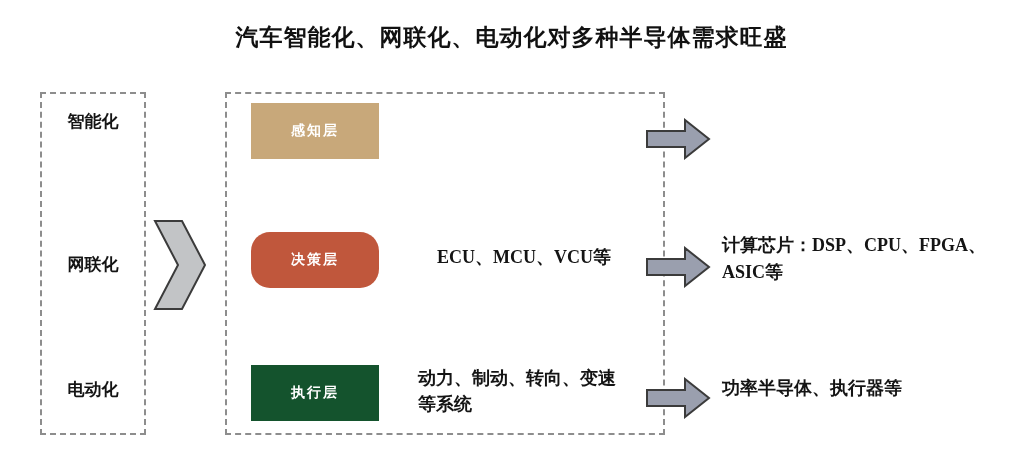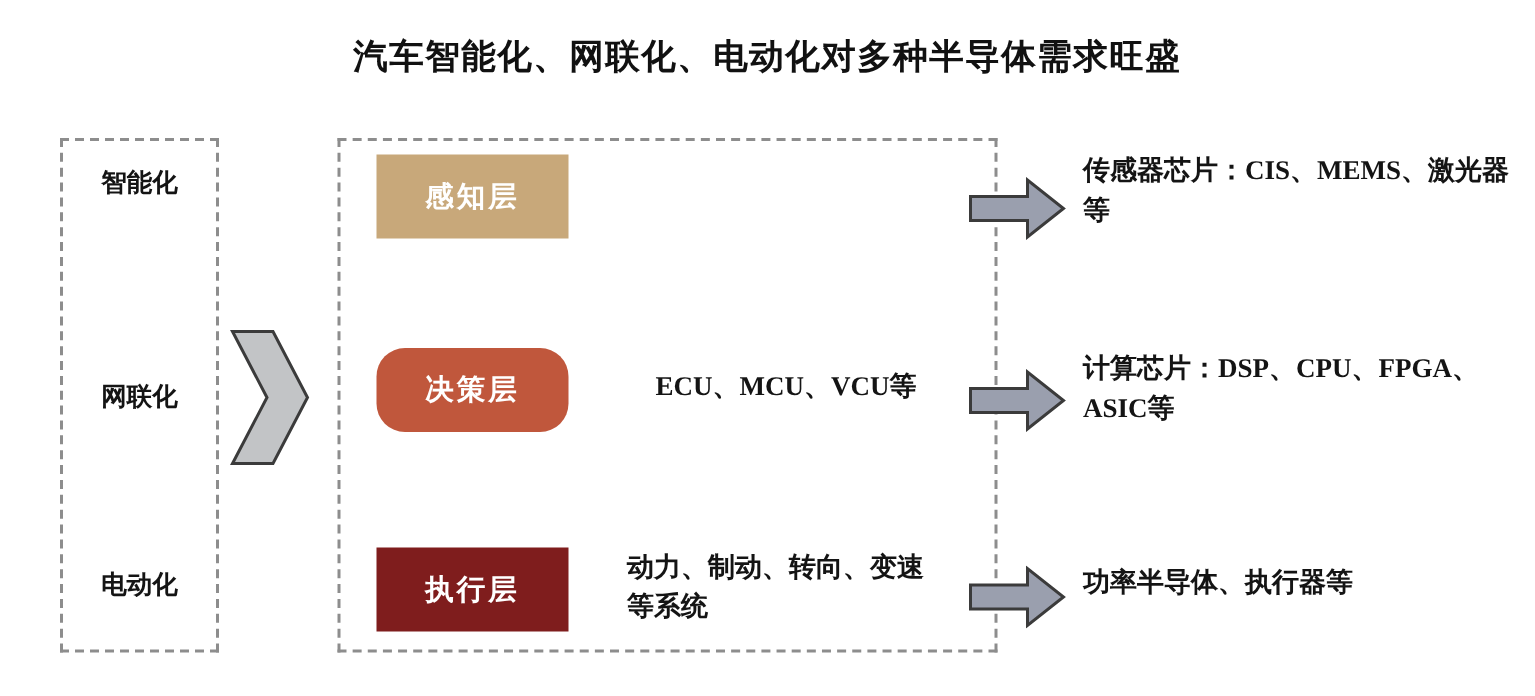--- a/index.html
+++ b/index.html
@@ -83,21 +83,21 @@
   
   .layer-box {
     position: absolute;
     left: 251px;
     width: 128px;
     height: 56px;
     display: flex;
     align-items: center;
     justify-content: center;
     font-family: "Liberation Serif", "DejaVu Serif", serif;
-    font-size: 19px;
+    font-size: 14px;
     font-weight: bold;
     color: #ffffff;
     letter-spacing: 2px;
     box-sizing: border-box;
   }
   #layer-box-0 { top: 103px; }
   #layer-box-1 { top: 232px; border-radius: 19px; }
   #layer-box-2 { top: 365px; }
 
   
@@ -165,34 +165,33 @@
   </div>
 
   <div class="layer-box" id="layer-box-0" style="background: rgb(200, 168, 122);">
     <span>感知层</span>
   </div>
   <div class="block-arrow" id="block-arrow-0">
     <svg width="66" height="42" viewBox="0 0 66 42" xmlns="http://www.w3.org/2000/svg">
       <polygon points="2,13 40,13 40,2 64,21 40,40 40,29 2,29" fill="#9a9fae" stroke="#3b3b3b" stroke-width="2" stroke-linejoin="miter"></polygon>
     </svg>
   </div>
-  <div class="right-text" id="right-text-0">传感器芯片：CIS、MEMS、激光器等</div>
 
   <div class="layer-box" id="layer-box-1" style="background: rgb(192, 87, 60);">
     <span>决策层</span>
   </div>
   <div class="mid-text" id="mid-text-1">ECU、MCU、VCU等</div>
   <div class="block-arrow" id="block-arrow-1">
     <svg width="66" height="42" viewBox="0 0 66 42" xmlns="http://www.w3.org/2000/svg">
       <polygon points="2,13 40,13 40,2 64,21 40,40 40,29 2,29" fill="#9a9fae" stroke="#3b3b3b" stroke-width="2" stroke-linejoin="miter"></polygon>
     </svg>
   </div>
   <div class="right-text" id="right-text-1">计算芯片：DSP、CPU、FPGA、ASIC等</div>
 
-  <div class="layer-box" id="layer-box-2" style="background: #7f1d1d;">
+  <div class="layer-box" id="layer-box-2" style="background: #14532d;">
     <span>执行层</span>
   </div>
   <div class="mid-text" id="mid-text-2">动力、制动、转向、变速等系统</div>
   <div class="block-arrow" id="block-arrow-2">
     <svg width="66" height="42" viewBox="0 0 66 42" xmlns="http://www.w3.org/2000/svg">
       <polygon points="2,13 40,13 40,2 64,21 40,40 40,29 2,29" fill="#9a9fae" stroke="#3b3b3b" stroke-width="2" stroke-linejoin="miter"></polygon>
     </svg>
   </div>
   <div class="right-text" id="right-text-2">功率半导体、执行器等</div>
 

